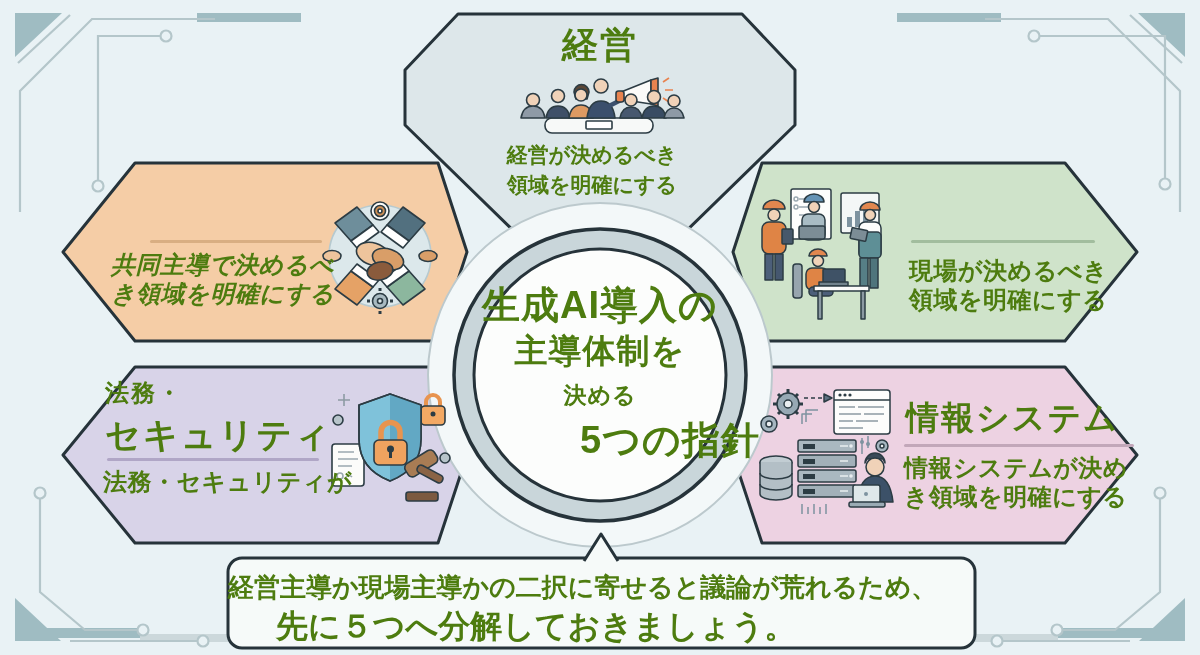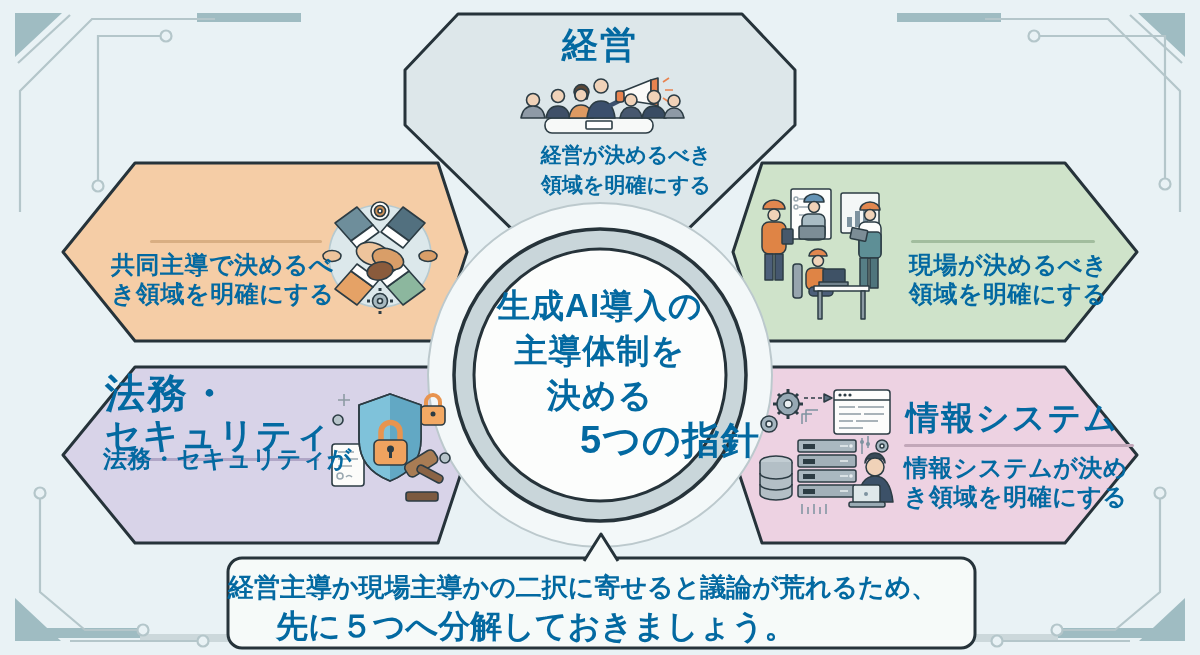--- a/index.html
+++ b/index.html
@@ -1,19 +1,19 @@
 <!DOCTYPE html>
 <html><head>
 <meta charset="utf-8">
 <style>
   html,body{margin:0;padding:0;background:#dfe9ec;}
   .stage{position:relative;width:1200px;height:655px;overflow:hidden;background:#e9f2f5;
          font-family:"Liberation Sans","DejaVu Sans",sans-serif;}
   .abs{position:absolute;}
-  .t{font-weight:bold;color:#0369a1;white-space:nowrap;}
+  .t{font-weight:bold;color:#4d7c0f;white-space:nowrap;}
   .ctr{text-align:center;}
   .ttl{font-size:36px;letter-spacing:2px;line-height:1.15;}
   .body24{font-size:24px;line-height:29px;letter-spacing:0.5px;}
   .divider{position:absolute;height:3px;border-radius:2px;}
   svg{display:block;}
 </style>
 </head>
 <body>
 
 <div class="stage">
@@ -235,57 +235,57 @@
       <path d="M107 77 a10 10 0 0 1 20 0 l-2 -4 h-16 z" fill="#3a4a58"></path>
       <circle cx="117" cy="81" r="9" fill="#f0d2b8"></circle>
       <path d="M99 116 q3 -26 18 -26 q15 0 18 26 z" fill="#3c5168"></path>
       <rect x="95" y="99" width="27" height="18" rx="2" fill="#dfe8ea"></rect>
       <rect x="91" y="116" width="36" height="5" rx="2" fill="#9aabb4"></rect>
       <circle cx="108" cy="108" r="2" fill="#7e93a0" stroke="none"></circle>
     </g>
   </svg>
 
   <div class="abs t ctr ttl" style="left:450px;top:24px;width:300px;">経営</div>
-  <div class="abs ctr" style="left:476px;top:140px;width:300px;">
+  <div class="abs ctr" style="left:442px;top:140px;width:300px;">
     <div class="t" style="font-size:21px;line-height:30px;">経営が決めるべき</div>
     <div class="t" style="font-size:21px;line-height:30px;">領域を明確にする</div>
   </div>
 
   <div class="divider" style="left:150px;top:240px;width:172px;background:#d9ae82;"></div>
-  <div class="abs" style="left:111px;top:250px;">
+  <div class="abs" style="left:111px;top:250px;font-style:italic;">
     <div class="t body24">共同主導で決めるべ</div>
     <div class="t body24">き領域を明確にする</div>
   </div>
 
   <div class="divider" style="left:911px;top:240px;width:184px;background:#a2bd9e;"></div>
-  <div class="abs" style="left:909px;top:250px;">
+  <div class="abs" style="left:909px;top:256px;">
     <div class="t body24">現場が決めるべき</div>
     <div class="t body24">領域を明確にする</div>
   </div>
 
   <div class="abs" style="left:105px;top:372px;">
-    <div class="t" style="font-size:40px;line-height:42px;letter-spacing:2px;">法務・</div>
+    <div class="t" style="font-size:24px;line-height:42px;letter-spacing:2px;">法務・</div>
     <div class="t" style="font-size:35px;line-height:42px;letter-spacing:2px;">セキュリティ</div>
   </div>
   <div class="divider" style="left:107px;top:458px;width:212px;background:#b0a6c6;"></div>
-  <div class="abs" style="left:103px;top:444px;text-align:right;">
+  <div class="abs" style="left:103px;top:467px;text-align:right;">
     <div class="t body24">法務・セキュリティが</div>
   </div>
 
   <div class="abs t" style="left:906px;top:396px;font-size:33px;letter-spacing:2px;">情報システム</div>
   <div class="divider" style="left:904px;top:444px;width:230px;background:#c2a7b9;"></div>
   <div class="abs" style="left:904px;top:453px;">
     <div class="t body24">情報システムが決め</div>
     <div class="t body24">き領域を明確にする</div>
   </div>
 
   <div class="abs ctr" style="left:440px;top:283px;width:320px;">
-    <div class="t" style="font-size:33px;line-height:45px;letter-spacing:1px;">生成AI導入の</div>
+    <div class="t" style="font-size:38px;line-height:45px;letter-spacing:1px;">生成AI導入の</div>
     <div class="t" style="font-size:33px;line-height:45px;letter-spacing:1px;">主導体制を</div>
-    <div class="t" style="font-size:34px;line-height:45px;letter-spacing:1px;">決める</div>
+    <div class="t" style="font-size:23px;line-height:45px;letter-spacing:1px;">決める</div>
     <div class="t" style="font-size:38px;line-height:45px;letter-spacing:1px;text-align:right;">5つの指針</div>
   </div>
 
   <div class="abs ctr" style="left:228px;top:568px;width:616px;">
     <div class="t" style="font-size:26px;line-height:39px;">経営主導か現場主導かの二択に寄せると議論が荒れるため、</div>
     <div class="t" style="font-size:32px;line-height:39px;">先に５つへ分解しておきましょう。</div>
   </div>
 
 </div>
 

